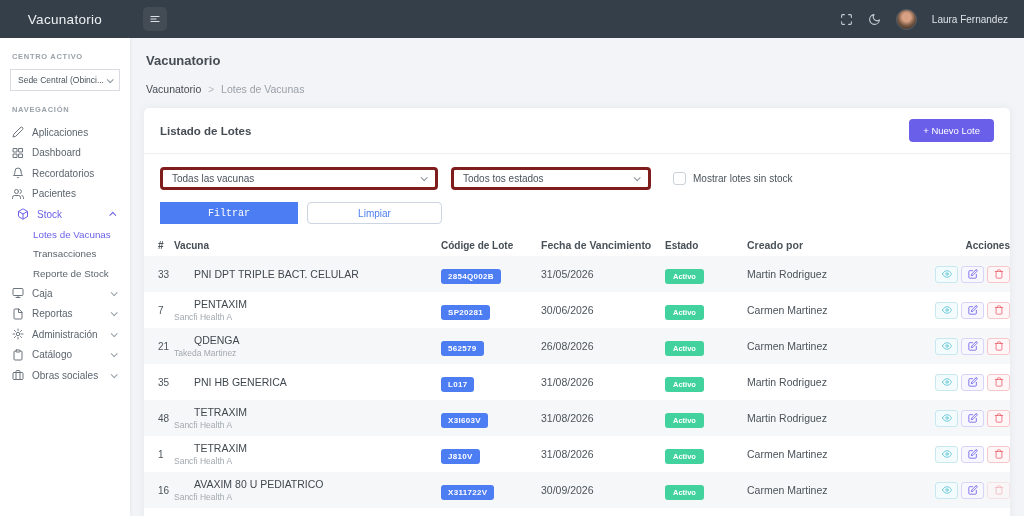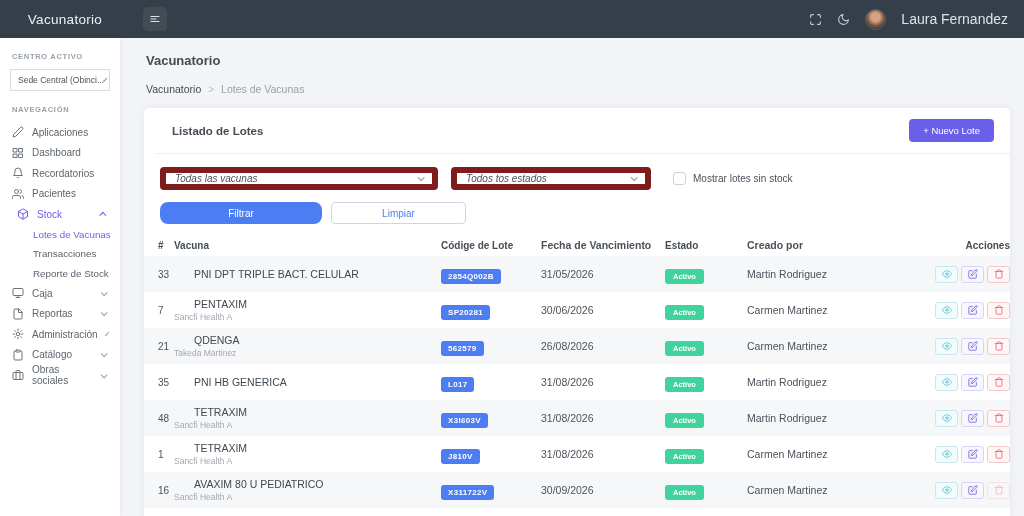--- a/index.html
+++ b/index.html
@@ -11,24 +11,24 @@
     background:var(--topbar,#353f49); display:flex; align-items:center; z-index:20; }
   .brand { width:130px; text-align:center; font-size:13.5px; color:#eef1f3; letter-spacing:.3px; }
   .hamburger { margin-left:13px; width:24px; height:24px; border:none; border-radius:5px;
     background:rgba(255,255,255,.07); display:flex; align-items:center; justify-content:center;
     color:#dfe3e7; cursor:pointer; }
   .topbar-right { margin-left:auto; display:flex; align-items:center; gap:15px; padding-right:16px; }
   .top-icon { color:#c9d0d6; display:flex; align-items:center; cursor:pointer; }
   .avatar { width:21px; height:21px; border-radius:50%;
     background:radial-gradient(circle at 50% 38%, #d9a184 28%, #7a5a44 55%, #2e2622 90%);
     border:1px solid #55606a; }
-  .user-name { font-size:14px; color:#dde2e6;text-align:center; }
+  .user-name { font-size:10px; color:#dde2e6;text-align:center; }
 
   
-  .sidebar { position:absolute; top:38px; left:0; bottom:0; width:120px; background:#fff;
+  .sidebar { position:absolute; top:38px; left:0; bottom:0; width:130px; background:#fff;
     box-shadow:1px 0 3px rgba(50,58,69,.06); z-index:10; }
   .side-label { padding:14px 12px 6px; font-size:7.5px; font-weight:bold; color:#99a1a9;
     letter-spacing:.7px; }
   .center-select { margin:2px 10px 0; height:22px; border:1px solid #d9dde2; border-radius:0;
     display:flex; align-items:center; justify-content:space-between; padding:0 7px;
     font-size:8.5px; color:#4a525a; background:#fff; cursor:pointer; white-space:nowrap; overflow:hidden; }
   .nav { margin-top:2px; }
   .nav-item { height:20.5px; display:flex; align-items:center; gap:8px; padding:0 12px;
     font-size:10px; color:#5b646d; cursor:pointer; }
   .nav-item .nicon { display:flex; align-items:center; color:#6c757d; }
@@ -47,40 +47,40 @@
   .main { position:absolute; left:130px; top:38px; right:0; bottom:0; padding:10px 14px; overflow:hidden; }
   .page-title { font-size:13px; font-weight:bold; color:#454c53; margin:5px 0 0 2px; }
   .breadcrumb { display:flex; align-items:center; gap:7px; margin:15px 0 0 2px; font-size:10.5px; }
   .crumb-active { color:#454c53; }
   .crumb-sep { color:#b4bac0; font-size:10px; }
   .crumb-muted { color:#9aa1a9; }
 
   .card { margin-top:13px; background:#fff; border-radius:5px; height:440px;
     box-shadow:0 0 8px rgba(60,70,80,.07); }
   .card-header { display:flex; align-items:center; justify-content:space-between;
-    padding:11px 16px; border-bottom:1px solid #edeff2;margin-left:12px; }
+    padding:11px 16px; border-bottom:1px solid #edeff2; }
   .card-title { font-size:11.5px; font-weight:bold; color:#454c53; }
   .new-btn { background:var(--purple,#6a5fe8); color:#fff; border:none; border-radius:4px;
     font-size:9.5px; padding:6px 14px; cursor:pointer; font-family:inherit; }
 
   .filters { display:flex; align-items:center; gap:13px; padding:13px 16px 0; }
-  .select { height:23px; border:6px solid #7f1d1d; border-radius:4px; background:#fff;
+  .select { height:23px; border:3px solid #7f1d1d; border-radius:4px; background:#fff;
     display:flex; align-items:center; justify-content:space-between; padding:0 9px;
-    font-size:10px; color:#4a525a; cursor:pointer;font-style:italic; }
+    font-size:10px; color:#4a525a; cursor:pointer; }
   .sel-vaccines { width:278px; }
   .sel-status { width:200px; }
   .sel-chev { width:5px; height:5px; border-right:1.3px solid #8b939b; border-bottom:1.3px solid #8b939b;
     transform:rotate(45deg) translateY(-1px); }
   .checkbox-wrap { display:flex; align-items:center; gap:7px; margin-left:9px; font-size:10px;
     color:#4a525a; cursor:pointer; }
   .checkbox { width:13px; height:13px; border:1px solid #ccd2d9; border-radius:3px; background:#fff; }
 
   .actions-row { display:flex; gap:9px; padding:12px 16px 0; }
-  .btn-filter { width:162px; height:22px; background:var(--blue,#4d7df2); color:#fff; border:none;
-    border-radius:8px; font-size:10px; cursor:pointer; font-family:Liberation Sans, sans-serif; }
+  .btn-filter { width:138px; height:22px; background:var(--blue,#4d7df2); color:#fff; border:none;
+    border-radius:0; font-size:10px; cursor:pointer; font-family:Liberation Mono, monospace; }
   .btn-clear { width:135px; height:22px; background:#fff; color:var(--blue,#4d7df2);
     border:1px solid #ccd5e2; border-radius:4px; font-size:10px; cursor:pointer; font-family:inherit; }
 
   .table { margin-top:9px; }
   .thead { display:flex; align-items:center; padding:6px 0 5px; font-size:10px; font-weight:bold;
     color:#454d55; }
   .trow { display:flex; align-items:center; height:36px; }
   .trow:nth-child(odd) { background:#f6f7f9; }
   .c-num { width:30px; padding-left:14px; font-size:10px; color:#4a525a; flex:none; }
   .c-vac { width:267px; flex:none; }

